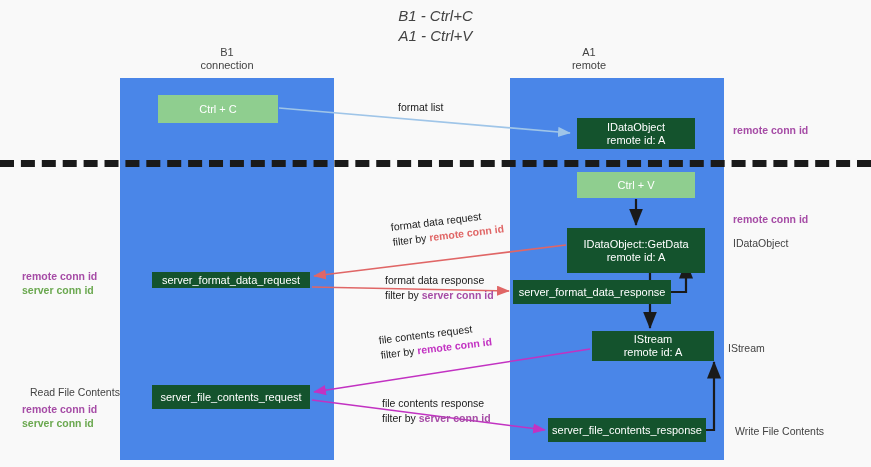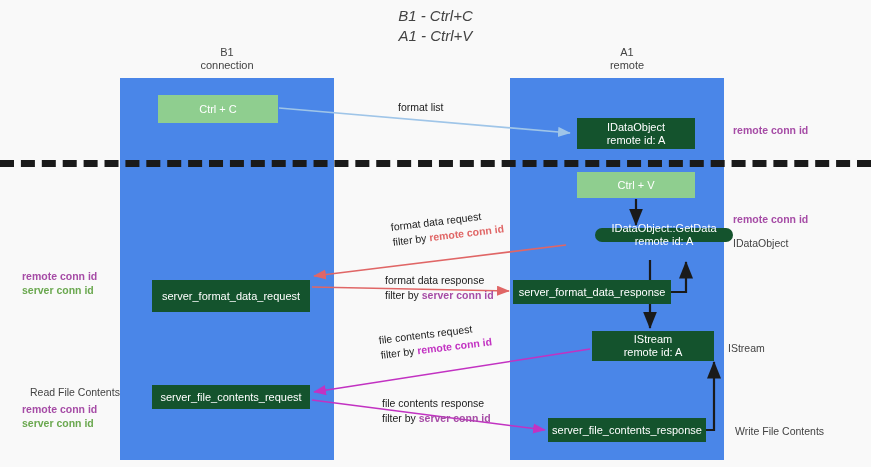--- a/index.html
+++ b/index.html
@@ -17,21 +17,21 @@
   #title{
     left:0;top:6px;width:871px;text-align:center;
     font-size:15px;color:#434343;line-height:20px;font-style:italic;
   }
 
   
   .lane-head{
     text-align:center;font-size:11px;color:#434343;line-height:13px;
   }
   #lane-head-b1{left:120px;top:46px;width:214px;}
-  #lane-head-a1{left:520px;top:46px;width:214px;}
+  #lane-head-a1{left:482px;top:46px;width:214px;}
 
   
   .lane{background:#4a86e8;}
   #lane-b1{left:120px;top:78px;width:214px;height:382px;}
   #lane-a1{left:510px;top:78px;width:214px;height:382px;}
 
   
   #divider{
     left:0px;top:160px;width:871px;height:0;
     border-top:7px dashed #1a1a1a;
@@ -43,22 +43,22 @@
     display:flex;flex-direction:column;
     align-items:center;justify-content:center;
     color:#ffffff;font-size:11px;line-height:13px;text-align:left;
   }
   .green{background:#8fce8f;}
   .orange{background:#14532d;}
 
   #n-ctrlc{left:158px;top:95px;width:120px;height:28px;}
   #n-idataobject{left:577px;top:118px;width:118px;height:31px;}
   #n-ctrlv{left:577px;top:172px;width:118px;height:26px;}
-  #n-getdata{left:595px;top:228px;width:138px;height:14px;border-radius:12px;}
-  #n-sfdreq{left:152px;top:280px;width:158px;height:32px;}
+  #n-getdata{left:567px;top:228px;width:138px;height:45px;}
+  #n-sfdreq{left:152px;top:272px;width:158px;height:16px;}
   #n-sfdresp{left:513px;top:280px;width:158px;height:24px;}
   #n-istream{left:592px;top:331px;width:122px;height:30px;}
   #n-sfcreq{left:152px;top:385px;width:158px;height:24px;}
   #n-sfcresp{left:548px;top:418px;width:158px;height:24px;}
 
   
   .alabel{font-size:10.5px;color:#1a1a1a;line-height:15px;white-space:nowrap;}
   .alabel .hl{font-weight:bold;}
   .hl-red{color:#e06666;}
   .hl-purple{color:#a64ca6;}

